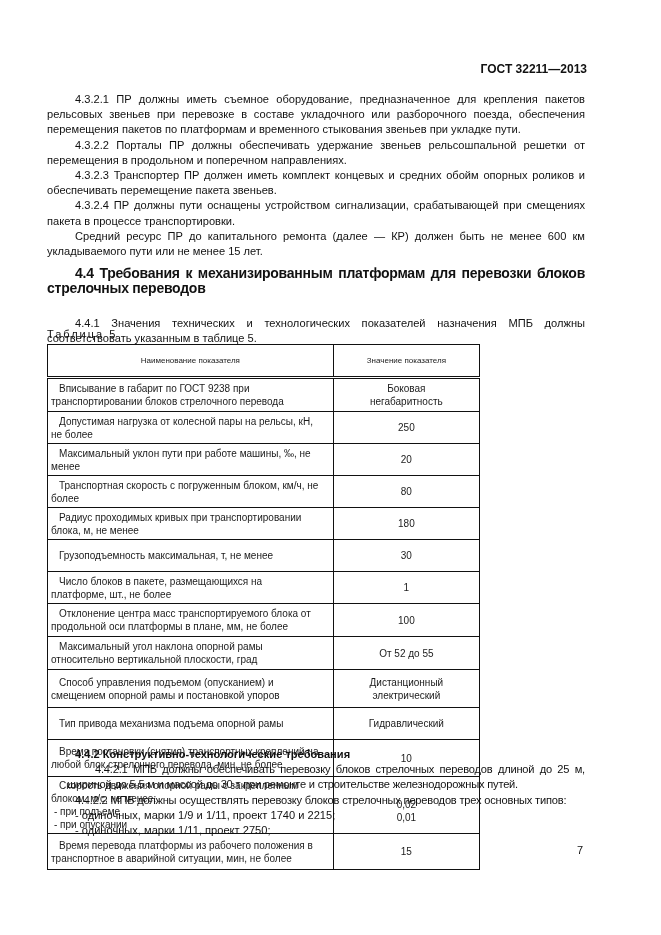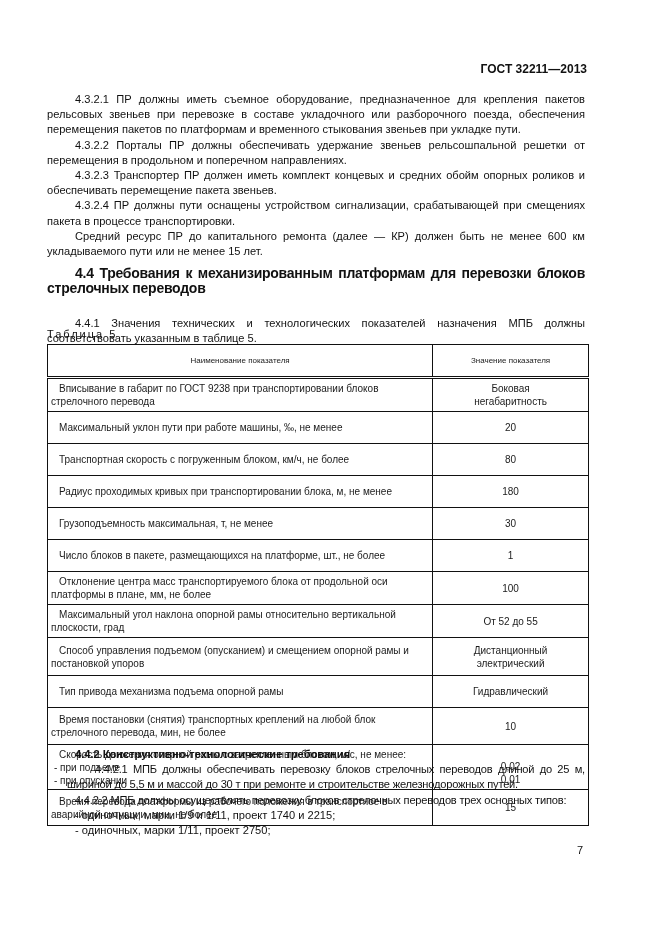--- a/index.html
+++ b/index.html
@@ -16,21 +16,21 @@
     font-size: 11.1px; line-height: 15.2px; text-align: justify;
   }
   .para { text-indent: 28px; margin: 0; }
   .h { font-weight: bold; text-indent: 28px; margin: 0; }
   .h-big { font-weight: bold; text-indent: 28px; margin: 0; font-size: 14px; }
   .table-caption {
     position: absolute; left: 47px; top: 328px;
     font-size: 11px; letter-spacing: 2px;
   }
   table.t5 {
-    position: absolute; left: 47px; top: 344px; width: 542px;
+    position: absolute; left: 47px; top: 344px; width: 433px;
     border-collapse: collapse; font-size: 10px; color: #1a1a1a;
   }
   table.t5 td, table.t5 th {
     border: 1px solid #111; vertical-align: middle;
   }
   table.t5 th { font-weight: normal; font-size: 8px; height: 31px; padding: 0; }
   table.t5 thead tr { border-bottom: 3px double #111; }
   table.t5 td.name { padding: 2px 13px 2px 3px; line-height: 13px; }
   table.t5 td.val { text-align: center; line-height: 13px; padding: 2px 2px; }
   .ind { padding-left: 8px; }
@@ -66,20 +66,24 @@
   <thead>
     <tr>
       <th>Наименование показателя</th>
       <th style="padding:0 18px; line-height:15px;">Значение показателя</th>
     </tr>
   </thead>
   <tbody>
     <tr class="r2">
       <td class="name"><span class="ind"></span><span>Вписывание в габарит по ГОСТ 9238 при транспортировании блоков стрелочного перевода</span></td>
       <td class="val" style="padding:2px 22px;">Боковая негабаритность</td>
+    </tr>
+    <tr class="r1">
+      <td class="name"><span class="ind"></span><span>Допустимая нагрузка от колесной пары на рельсы, кН, не более</span></td>
+      <td class="val">250</td>
     </tr>
     <tr class="r1">
       <td class="name"><span class="ind"></span><span>Максимальный уклон пути при работе машины, ‰, не менее</span></td>
       <td class="val">20</td>
     </tr>
     <tr class="r1">
       <td class="name"><span class="ind"></span><span>Транспортная скорость с погруженным блоком, км/ч, не более</span></td>
       <td class="val">80</td>
     </tr>
     <tr class="r1">

